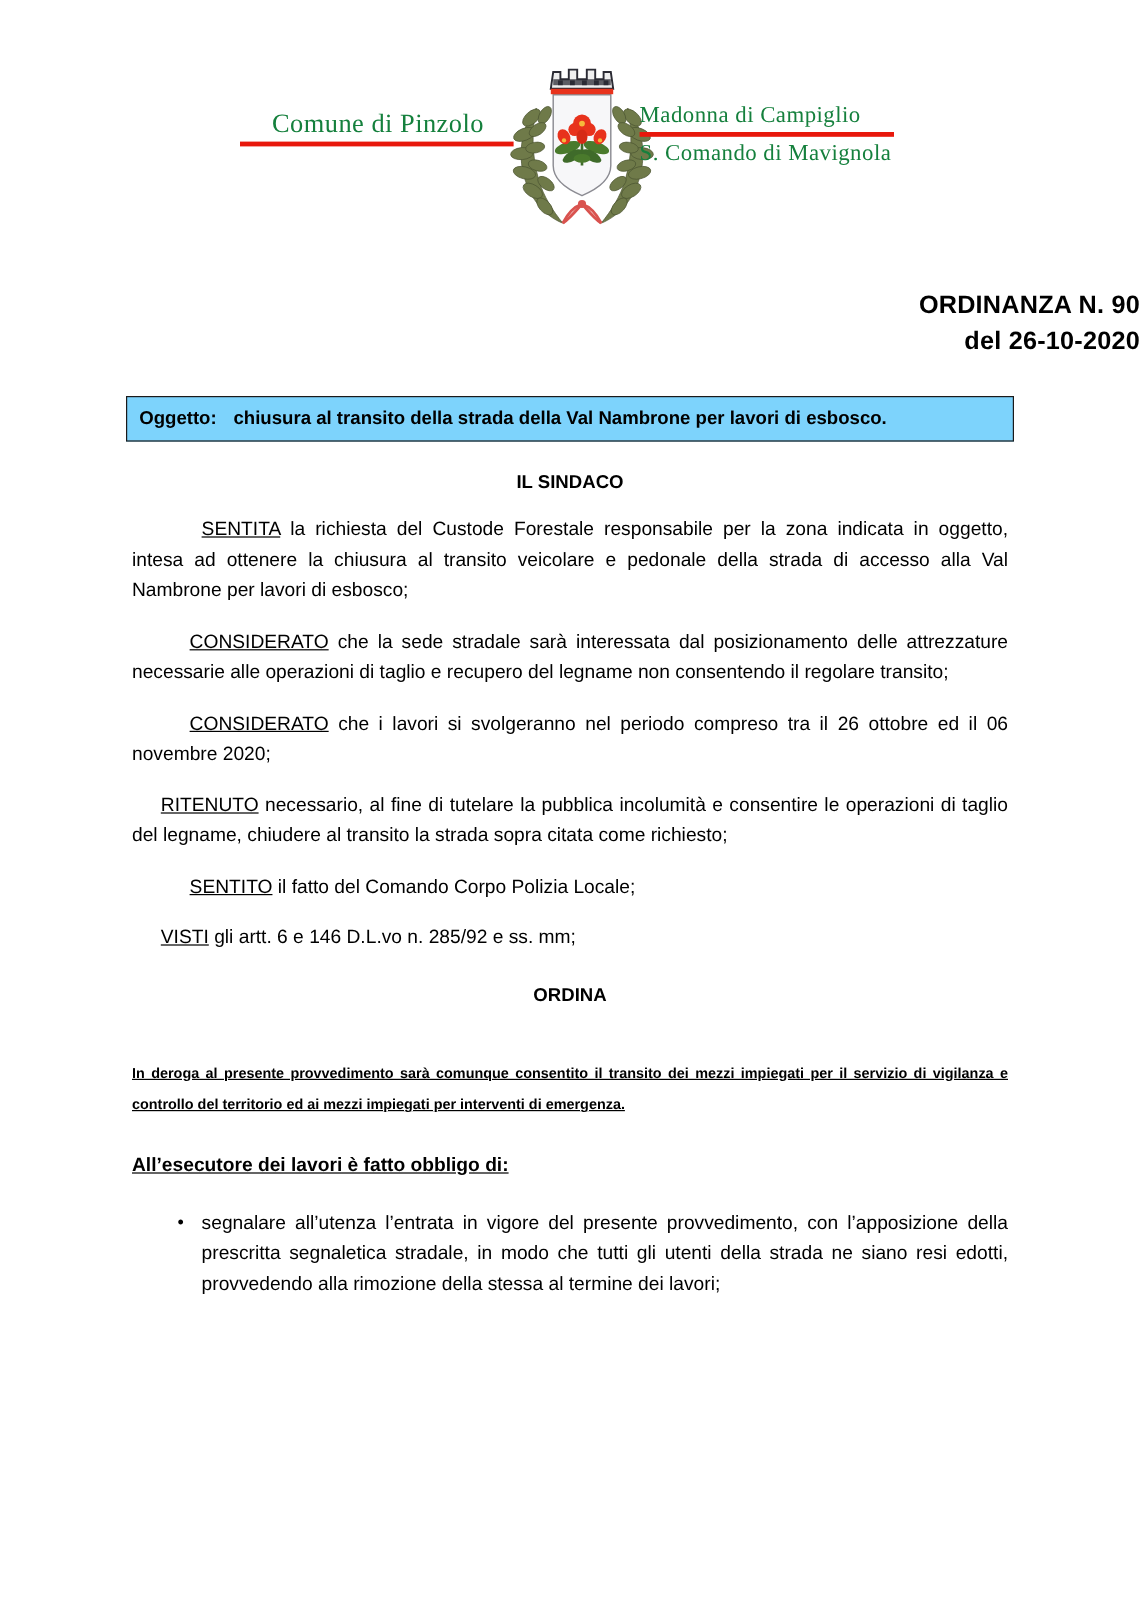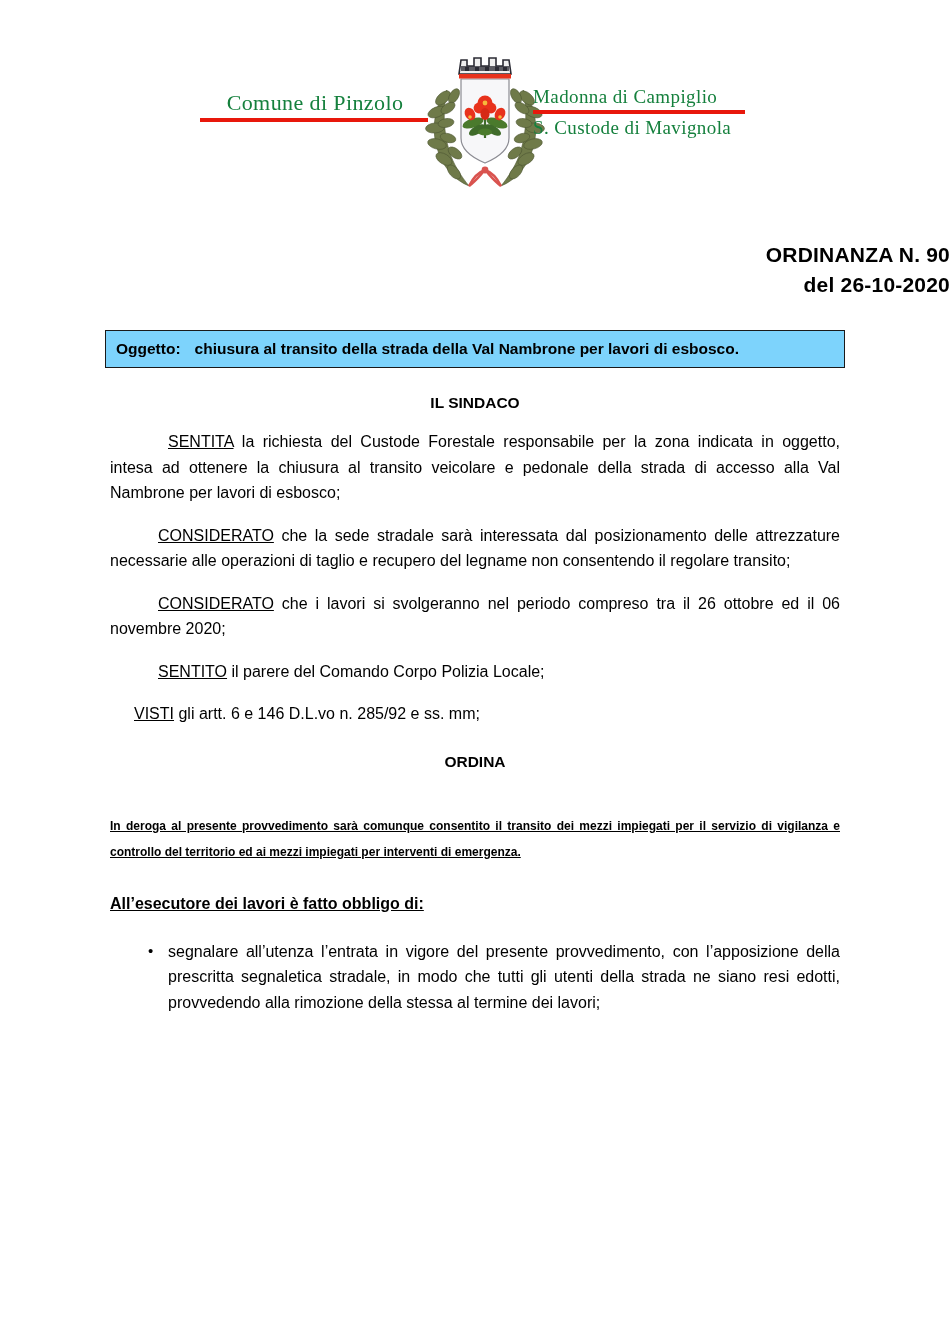--- a/index.html
+++ b/index.html
@@ -250,21 +250,21 @@
           <path d="M64,124 C58,126 52,132 48,140"></path>
           <path d="M64,124 C70,126 76,132 80,140"></path>
         </g>
         <circle cx="64" cy="124" r="3.4" fill="#d9534f"></circle>
       </svg>
     </div>
 
     <div class="header-right">
       <div class="crest-name sm">Madonna di Campiglio</div>
       <div class="red-rule right-rule"></div>
-      <div class="crest-name sm">S. Custode di Mavignola</div>
+      <div class="crest-name sm">S. Comando di Mavignola</div>
     </div>
   </div>
 
   <div class="doc-title">
     <div>ORDINANZA N. 90</div>
     <div>del 26-10-2020</div>
   </div>
 
   <div class="oggetto-box">
     <span class="oggetto-label">Oggetto:</span><span>chiusura al transito della strada della Val Nambrone per lavori di esbosco.</span>
@@ -279,23 +279,26 @@
     </p>
 
     <p class="para indent-sm">
       <span class="kw">CONSIDERATO</span><span> che la sede stradale sarà interessata dal posizionamento delle attrezzature necessarie alle operazioni di taglio e recupero del legname non consentendo il regolare transito;</span>
     </p>
 
     <p class="para indent-sm">
       <span class="kw">CONSIDERATO</span><span> che i lavori si svolgeranno nel periodo compreso tra il 26 ottobre ed il 06 novembre 2020;</span>
     </p>
 
+    <p class="para indent-xs">
+      <span class="kw">RITENUTO</span><span> necessario, al fine di tutelare la pubblica incolumità e consentire le operazioni di taglio del legname, chiudere al transito la strada sopra citata come richiesto;</span>
+    </p>
 
     <p class="para indent-sm">
-      <span class="kw">SENTITO</span><span> il parere del Comando Corpo Polizia Locale;</span>
+      <span class="kw">SENTITO</span><span> il fatto del Comando Corpo Polizia Locale;</span>
     </p>
 
     <p class="para indent-xs">
       <span class="kw">VISTI</span><span> gli artt. 6 e 146 D.L.vo n. 285/92 e ss. mm;</span>
     </p>
 
     <div class="centered-head">ORDINA</div>
 
 
     <p class="emph-block">In deroga al presente provvedimento sarà comunque consentito il transito dei mezzi impiegati per il servizio di vigilanza e controllo del territorio ed ai mezzi impiegati per interventi di emergenza.</p>

